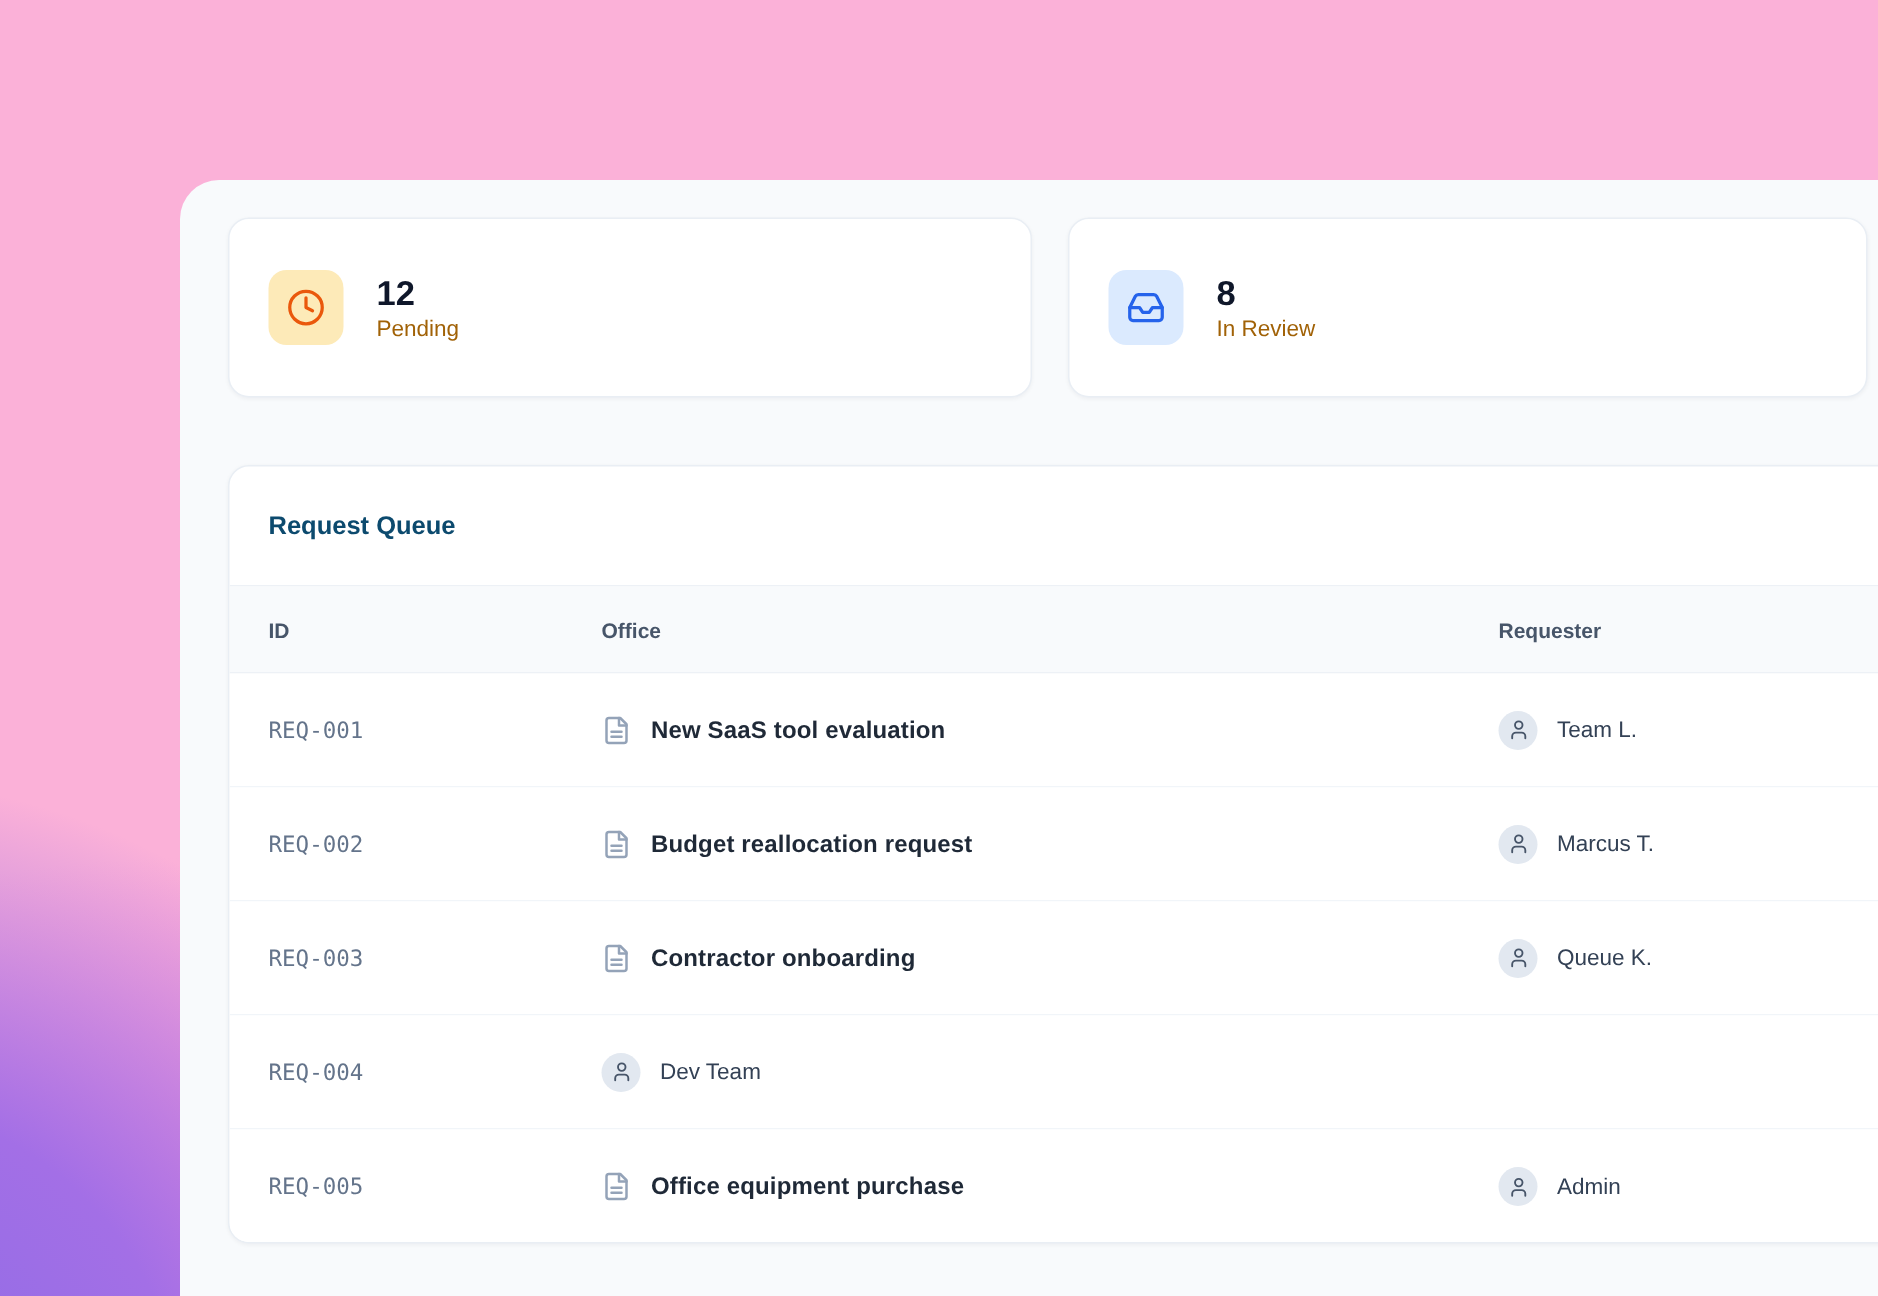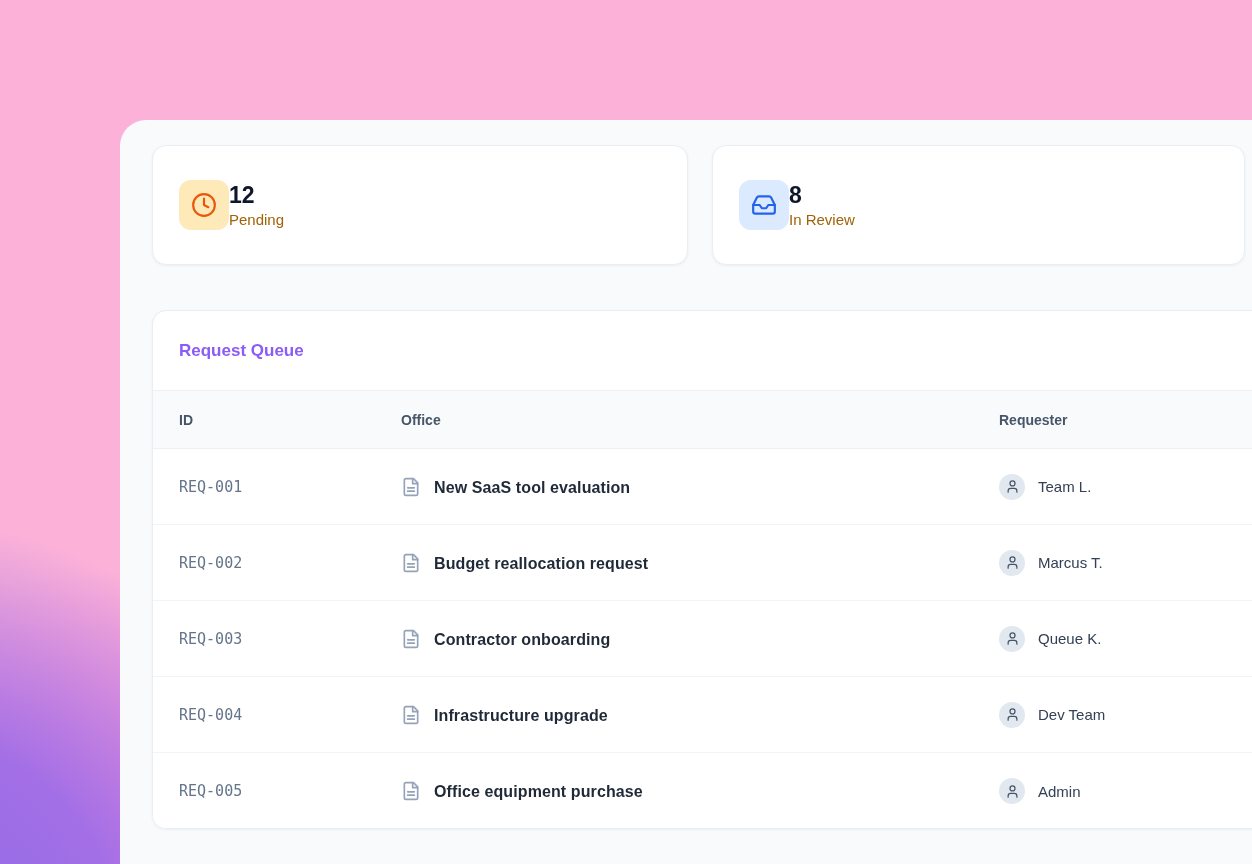--- a/index.html
+++ b/index.html
@@ -23,40 +23,40 @@
 
   .card {
     position: absolute;
     background: #ffffff;
     border: 1px solid #e9eef4;
     border-radius: 14px;
     box-shadow: 0 1px 3px rgba(15,23,42,0.05);
   }
 
   
-  .stat-card { height: 120px; display: flex; align-items: center; padding-left: 26px; }
+  .stat-card { height: 120px; display: flex; align-items: center; padding-left: 26px; gap: 22px; }
   .stat-card.one { left: 32px; top: 25px; width: 536px; }
   .stat-card.two { left: 592px; top: 25px; width: 533px; }
   .stat-icon {
     width: 50px; height: 50px; border-radius: 12px;
     display: flex; align-items: center; justify-content: center;
     flex: 0 0 auto;
   }
   .stat-icon.amber { background: #fdeab8; }
   .stat-icon.blue  { background: #dbeafe; }
   .stat-value { font-size: 23px; font-weight: 700; color: #0f172a; line-height: 1.15; }
   .stat-label { font-size: 15px; color: #a16207; margin-top: 3px; text-align: right; }
 
   
   .table-card { left: 32px; top: 190px; width: 1160px; height: 519px; overflow: hidden; }
   .table-title-row {
     height: 80px; display: flex; align-items: center;
     padding: 0 26px; border-bottom: 1px solid #edf1f6;
   }
-  .table-title { font-size: 17px; font-weight: 700; color: #8b5cf6; }
+  .table-title { font-size: 17px; font-weight: 700; color: #0c4a6e; }
 
   .grid-row {
     display: grid;
     grid-template-columns: 222px 598px 1fr;
     align-items: center;
     padding-left: 26px;
   }
   .thead {
     height: 58px;
     background: #f8fafc;
@@ -187,29 +187,20 @@
             <path d="M19 21v-2a4 4 0 0 0-4-4H9a4 4 0 0 0-4 4v2"></path>
               <circle cx="12" cy="7" r="4"></circle>
           </svg>
         </span>
         <span class="requester-name">Queue K.</span>
       </div>
     </div>
 
     <div class="grid-row trow">
       <div class="cell-id">REQ-004</div>
-      <div class="cell-request">
-        <svg class="icon" width="20" height="20" viewBox="0 0 24 24" stroke="#94a3b8">
-          <path d="M15 2H6a2 2 0 0 0-2 2v16a2 2 0 0 0 2 2h12a2 2 0 0 0 2-2V7z"></path>
-          <polyline points="14 2 14 8 20 8"></polyline>
-          <line x1="16" y1="13" x2="8" y2="13"></line>
-            <line x1="16" y1="17" x2="8" y2="17"></line>
-        </svg>
-        <span class="request-text">Infrastructure upgrade</span>
-      </div>
       <div class="cell-requester">
         <span class="avatar">
           <svg class="icon" width="15" height="15" viewBox="0 0 24 24" stroke="#475569">
             <path d="M19 21v-2a4 4 0 0 0-4-4H9a4 4 0 0 0-4 4v2"></path>
               <circle cx="12" cy="7" r="4"></circle>
           </svg>
         </span>
         <span class="requester-name">Dev Team</span>
       </div>
     </div>

